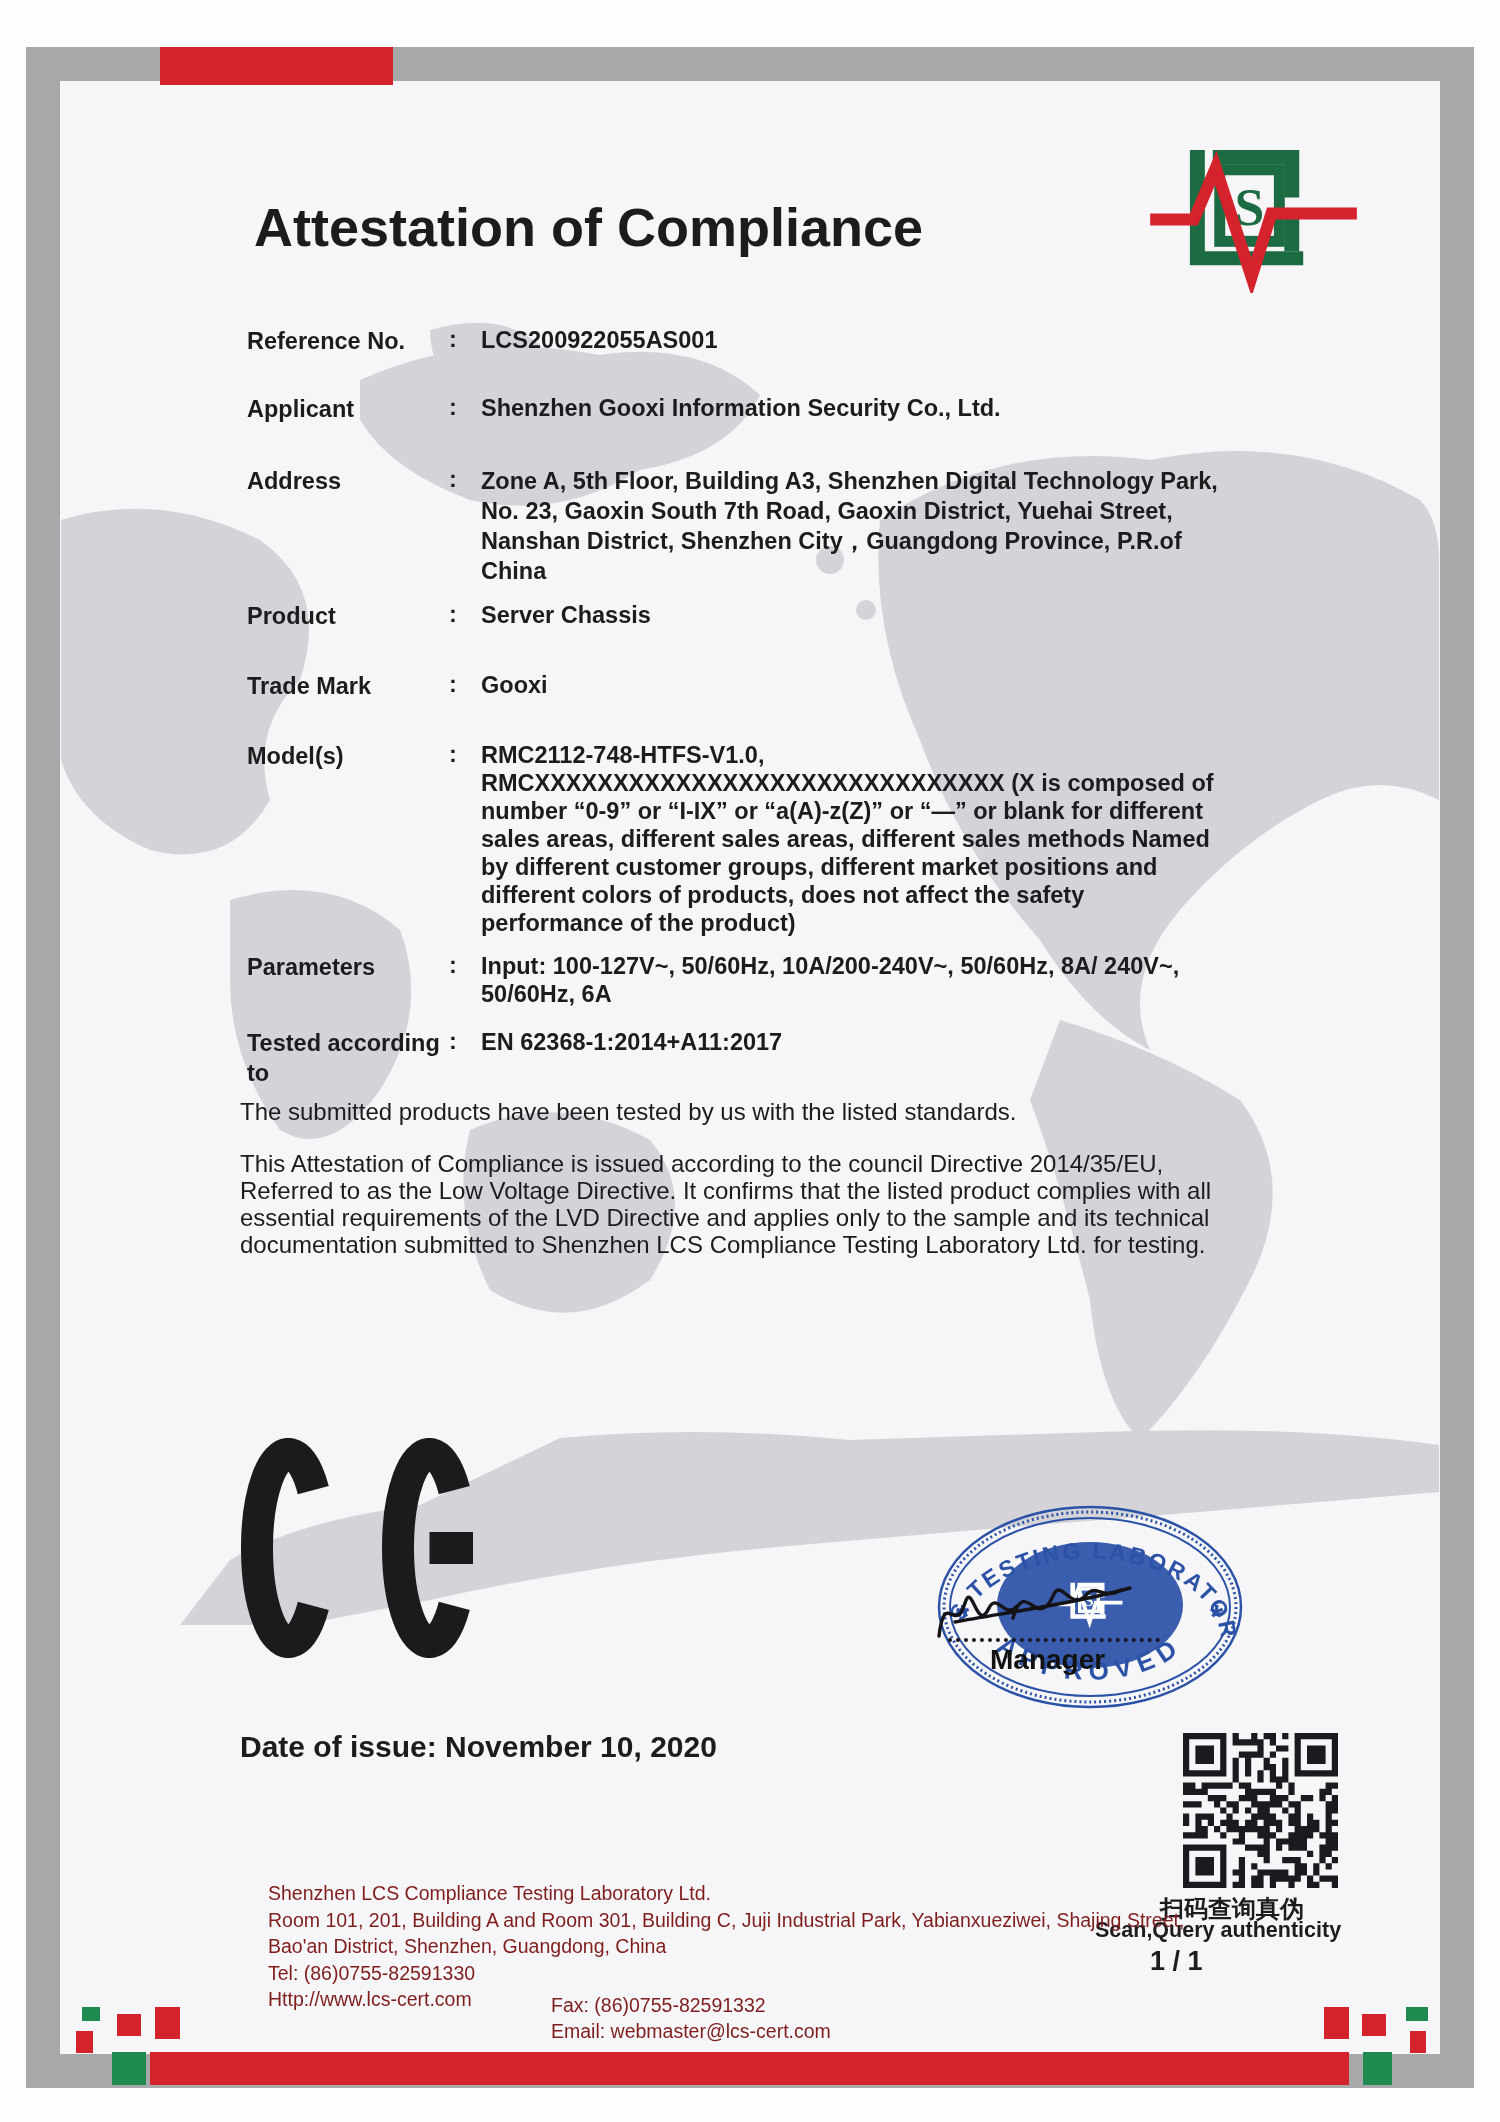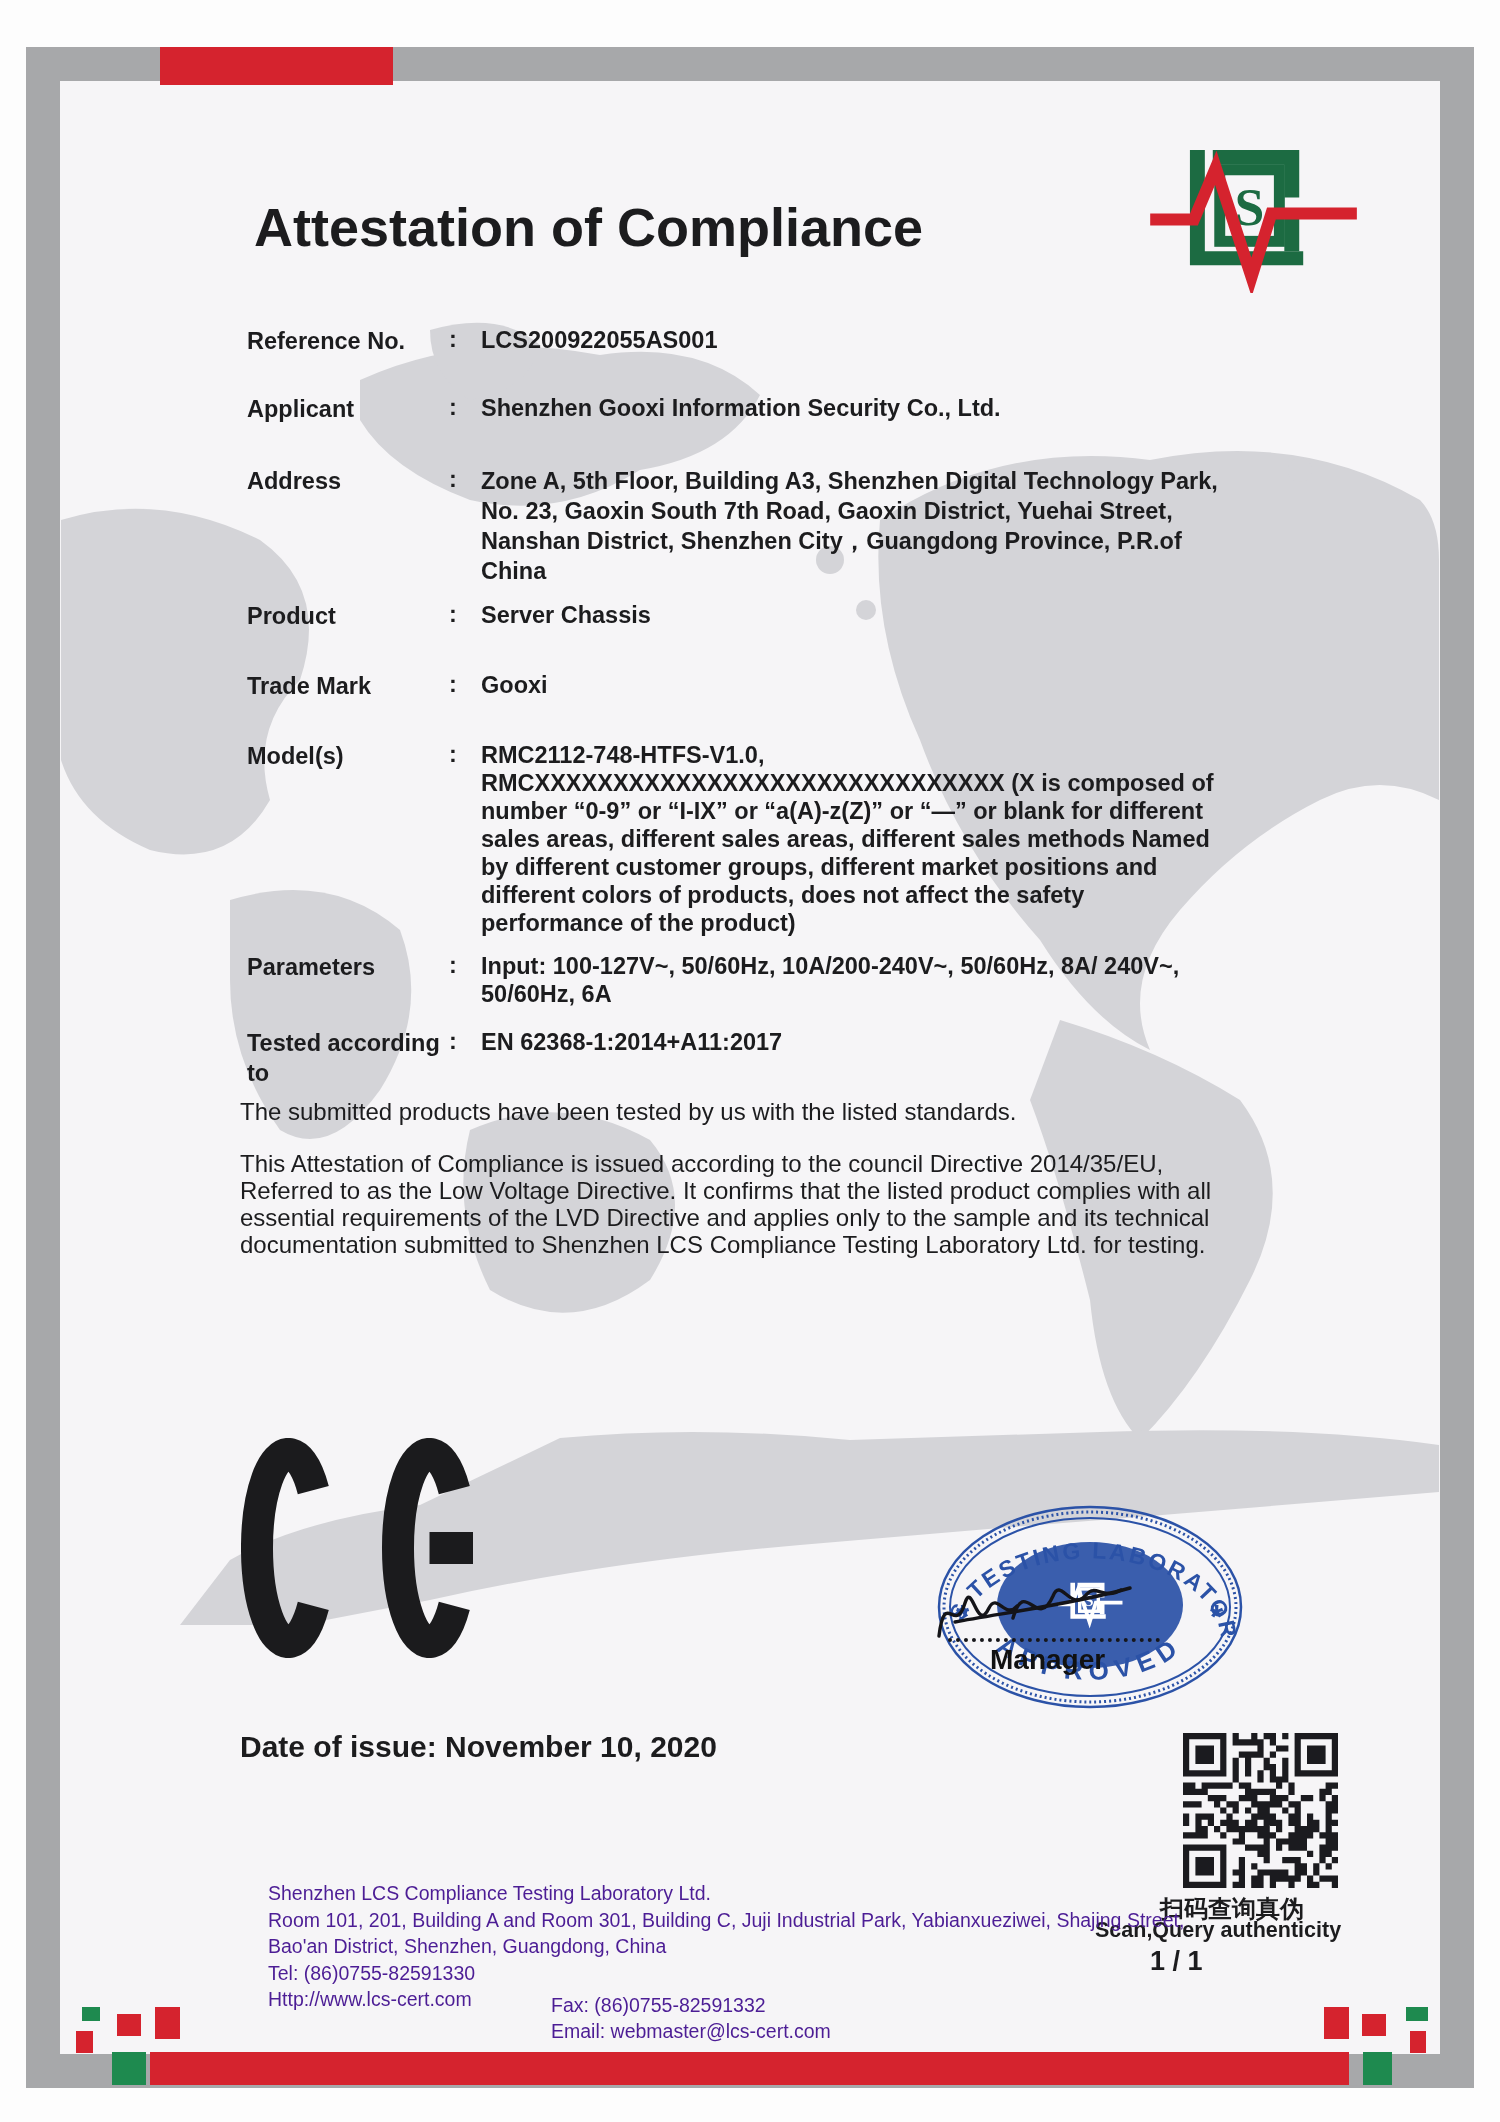--- a/index.html
+++ b/index.html
@@ -22,21 +22,21 @@
   .ce{position:absolute;left:241px;top:1438px;z-index:2;}
   .date{position:absolute;left:240px;top:1730px;font-size:30px;font-weight:700;z-index:2;}
   .stamp{position:absolute;left:930px;top:1500px;z-index:3;}
   .sig{position:absolute;left:925px;top:1548px;z-index:4;}
   .sigline{position:absolute;left:948px;top:1638px;width:212px;border-top:4px dotted #17171b;z-index:4;}
   .signer{position:absolute;left:990px;top:1644px;font-size:28px;font-weight:600;color:#111;z-index:4;}
   .qr{position:absolute;left:1183px;top:1733px;z-index:2;}
   .qrcn{position:absolute;left:1160px;top:1893px;width:205px;text-align:left;font-size:24px;font-weight:700;z-index:2;}
   .qren{position:absolute;left:1095px;top:1918px;width:335px;text-align:left;font-size:21.5px;font-weight:700;z-index:2;}
   .pageno{position:absolute;left:1150px;top:1946px;font-size:27px;font-weight:700;z-index:2;}
-  .footer{position:absolute;left:268px;top:1880px;font-size:19.5px;line-height:26.5px;color:#4c1d95;z-index:2;}
+  .footer{position:absolute;left:268px;top:1880px;font-size:19.5px;line-height:26.5px;color:#7f1d1d;z-index:2;}
   .footer .fr{position:relative;}
   .footer .c2{position:absolute;left:283px;top:0;margin-top:32px;}
   .logo{position:absolute;left:1150px;top:138px;z-index:2;}
 </style>
 </head>
 <body>
 
 <div id="page">
 
   <div class="paper"></div>

